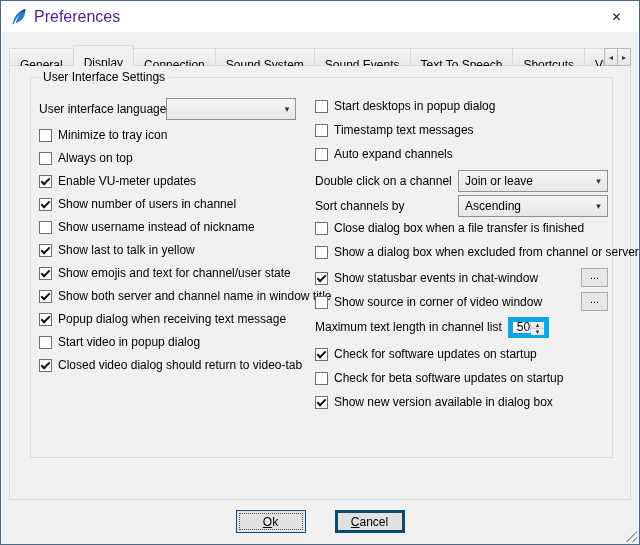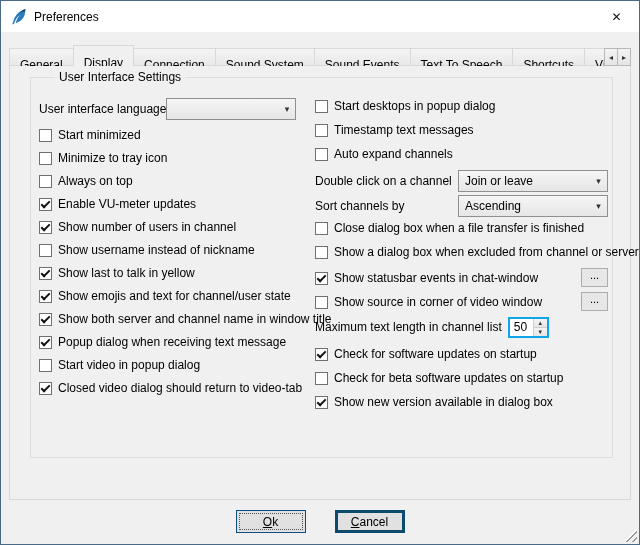--- a/index.html
+++ b/index.html
@@ -17,21 +17,21 @@
     display: flex; flex-direction: column;
     position: relative;
   }
   
   .titlebar {
     height: 31px; background: #ffffff;
     display: flex; align-items: center;
     flex: none;
   }
   .app-icon { width: 18px; height: 18px; margin: 0 6px 0 9px; flex: none; }
-  .title-text { font-size: 12px; color: #000000; text-align: center; }
+  .title-text { font-size: 16px; color: #4c1d95; text-align: center; }
   .close-btn {
     margin-left: auto; width: 45px; height: 31px;
     display: flex; align-items: center; justify-content: center;
     font-size: 12px; color: #111; cursor: default;
   }
   
   .dlg-body { position: relative; flex: 1; background: #f0f0f0; }
   
   .tabs {
     position: absolute; top: 13px; left: 8px; right: 8px; height: 21px;
@@ -60,21 +60,21 @@
   
   .panel {
     position: absolute; left: 8px; right: 8px; top: 33px; bottom: 44px;
     border: 1px solid #d9d9d9; background: #f0f0f0; z-index: 1;
   }
   .groupbox {
     position: absolute; left: 20px; right: 17px; top: 11px; height: 381px;
     border: 1px solid #dcdcdc;
   }
   .group-title {
-    position: absolute; top: -8px; left: 24px;
+    position: absolute; top: -8px; left: 8px;
     background: #f0f0f0; padding: 0 4px; font-size: 12px;
   }
   .cols { position: absolute; top: 20px; left: 8px; right: 4px; bottom: 2px; display: flex; }
   .col-left { width: 276px; flex: none; display: flex; flex-direction: column; }
   .col-right { flex: 1; display: flex; flex-direction: column; min-width: 0; }
   
   .row { display: flex; align-items: center; min-height: 16px; margin-bottom: 7px; white-space: nowrap; }
   .col-right .row { margin-bottom: 8px; }
   .row.combo-row { height: 22px; margin-bottom: 3px; justify-content: space-between; }
   .row.lang-row { height: 22px; margin-bottom: 7px; justify-content: flex-start; }
@@ -98,21 +98,21 @@
     background: linear-gradient(#f5f5f5, #e6e6e6);
     display: flex; align-items: center; padding-left: 6px; cursor: default;
   }
   .combo .combo-arrow {
     margin-left: auto; width: 17px; text-align: center;
     font-size: 9px; color: #333; flex: none;
   }
   .combo.w130 { width: 130px; }
   .combo.w150 { width: 150px; flex: none; }
   
-  .spin { width: 41px; height: 21px; border: 2px solid #0ea5e9; background: #fff; display: flex; margin-left: 6px; flex: none; }
+  .spin { width: 41px; height: 21px; border: 5px solid #0ea5e9; background: #fff; display: flex; margin-left: 6px; flex: none; }
   .spin .spin-val { flex: 1; display: flex; align-items: center; padding-left: 4px; }
   .spin .spin-arrows { width: 14px; display: flex; flex-direction: column; border-left: 1px solid #cfcfcf; }
   .spin .spin-arrows span {
     flex: 1; display: flex; align-items: center; justify-content: center;
     font-size: 6px; color: #333; background: linear-gradient(#f4f4f4, #e6e6e6);
   }
   .spin .spin-arrows span + span { border-top: 1px solid #cfcfcf; }
   
   .dots-btn {
     width: 27px; height: 19px; border: 1px solid #adadad; background: #e7e7e7;
@@ -191,24 +191,20 @@
             <div class="row lang-row">
               <span>User interface language</span>
               <div class="combo w130">
                 <span></span>
                 <span class="combo-arrow">▾</span>
               </div>
             </div>
 
             <div class="row">
               <span class="cb"></span>
-              <span>Start minimized</span>
-            </div>
-            <div class="row">
-              <span class="cb"></span>
               <span>Minimize to tray icon</span>
             </div>
             <div class="row">
               <span class="cb"></span>
               <span>Always on top</span>
             </div>
             <div class="row">
               <span class="cb checked"></span>
               <span>Enable VU-meter updates</span>
             </div>

